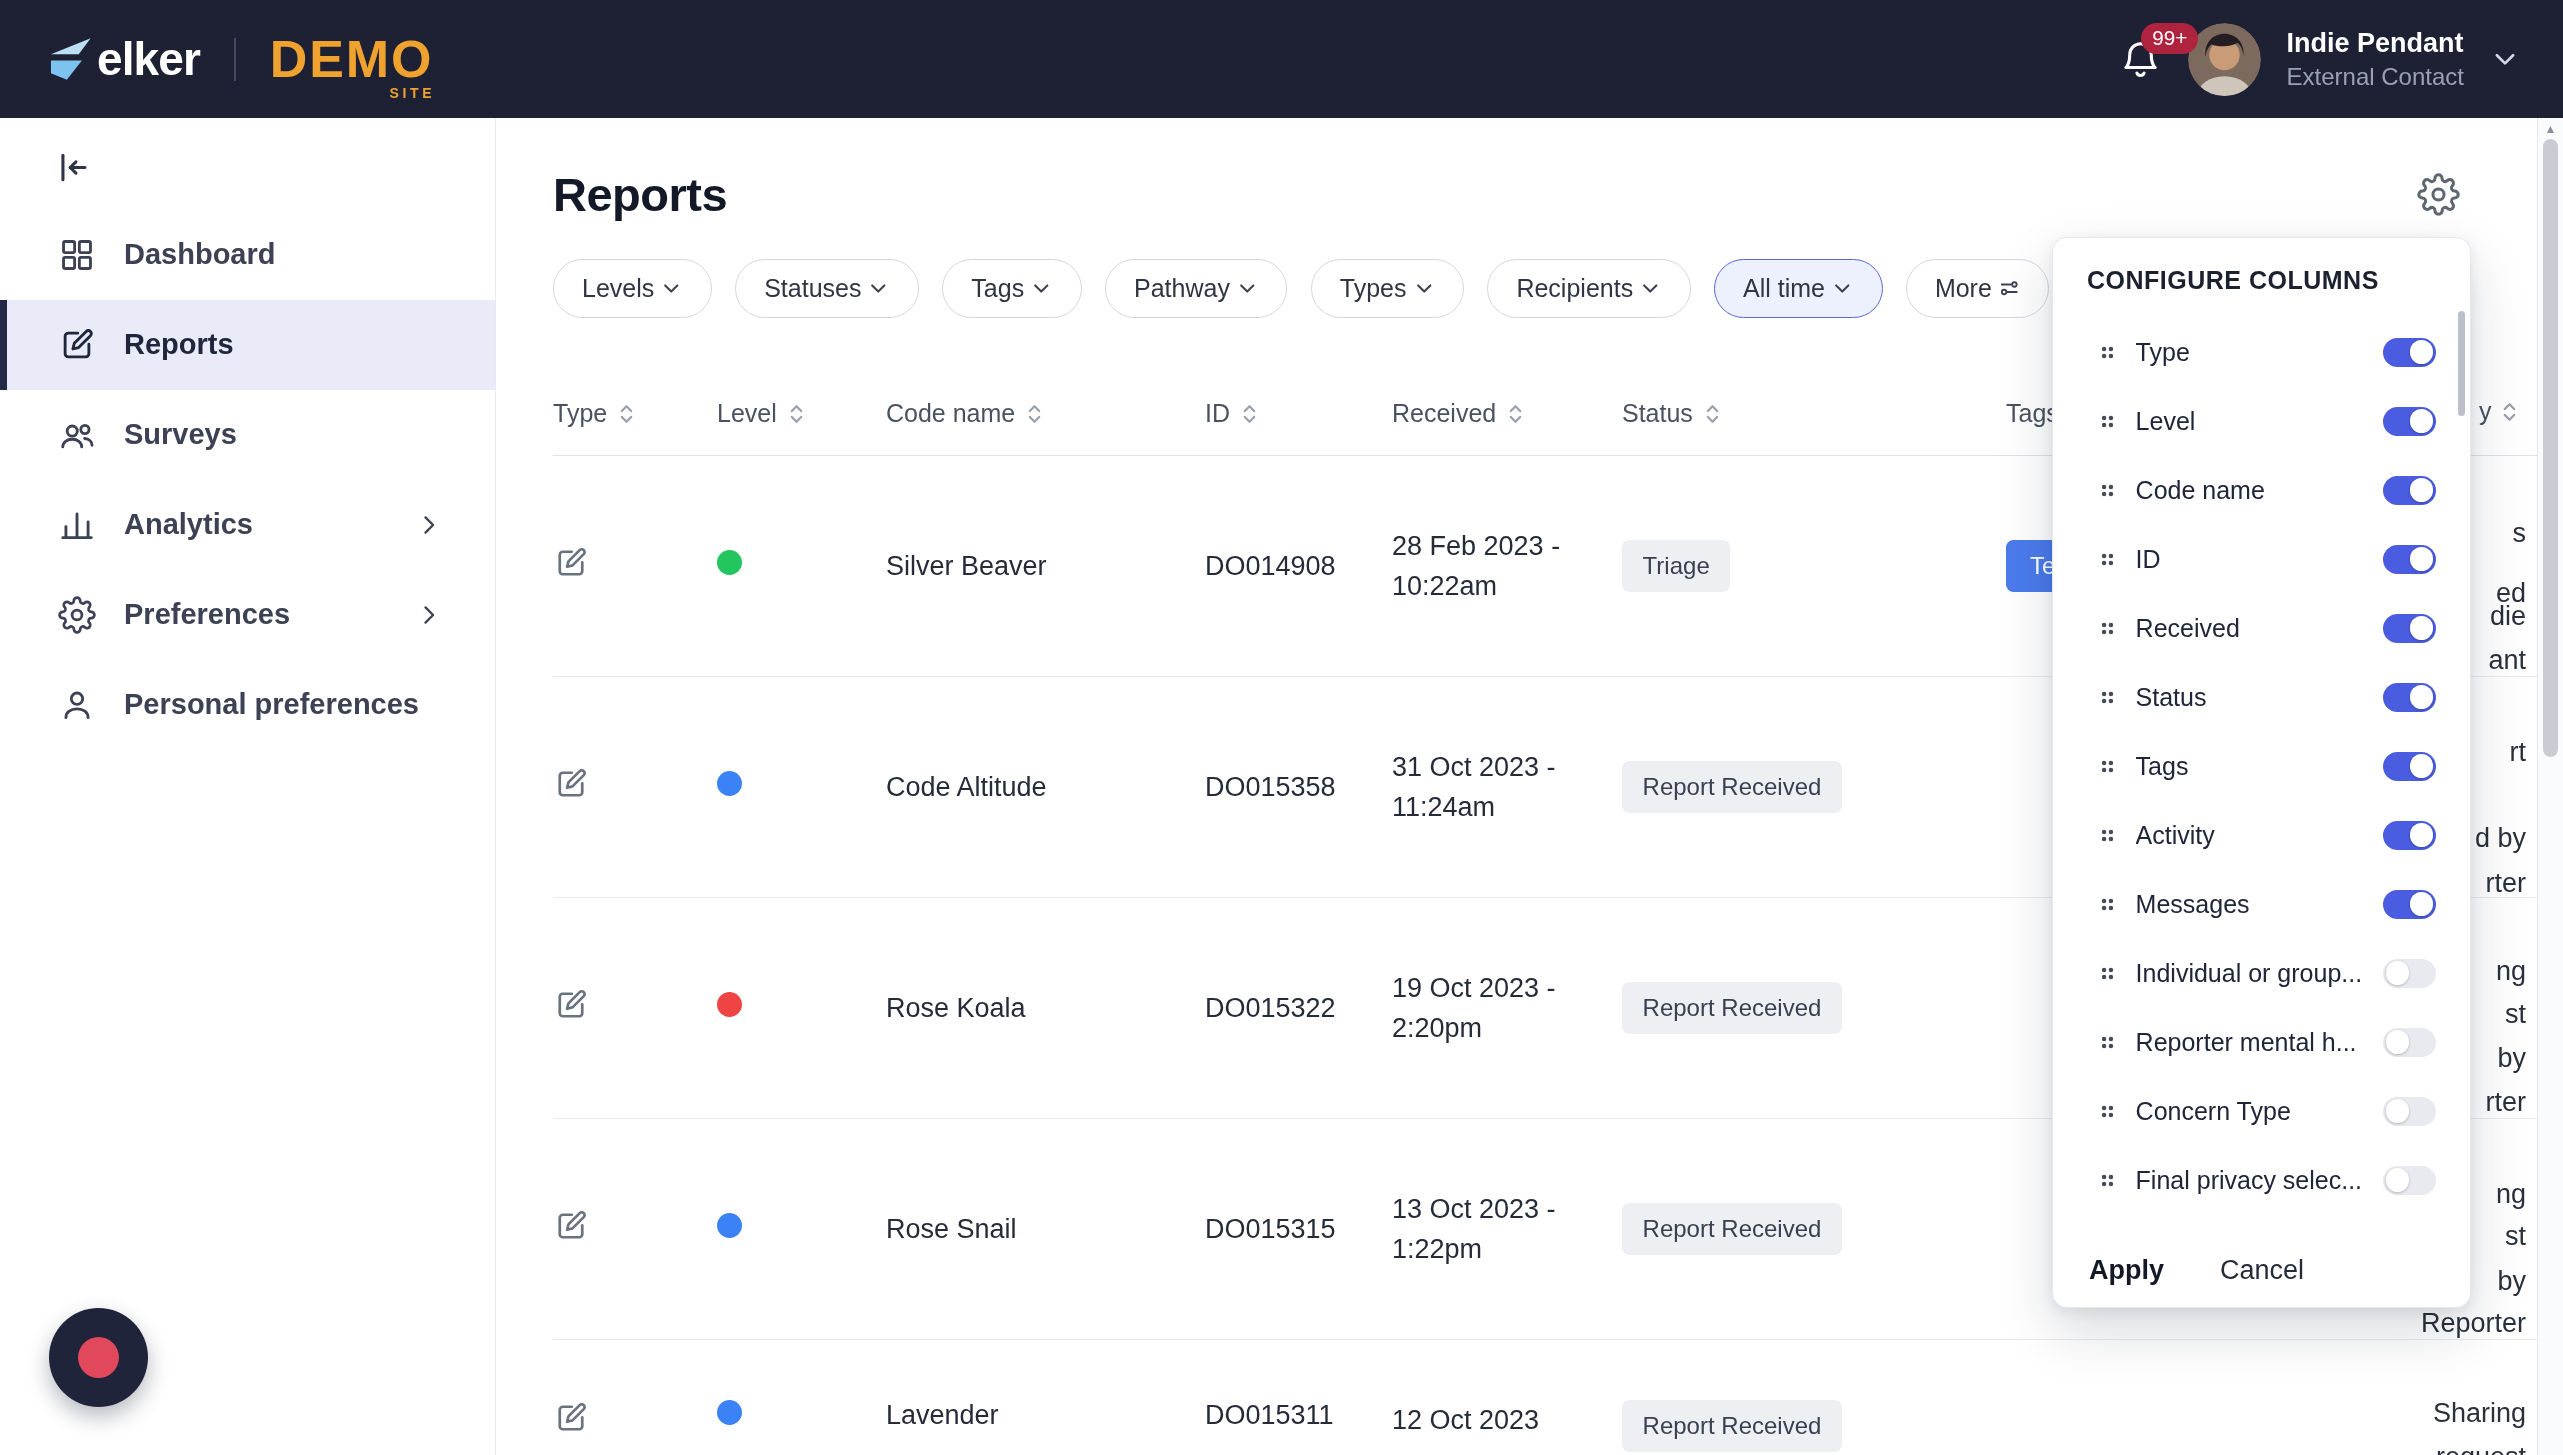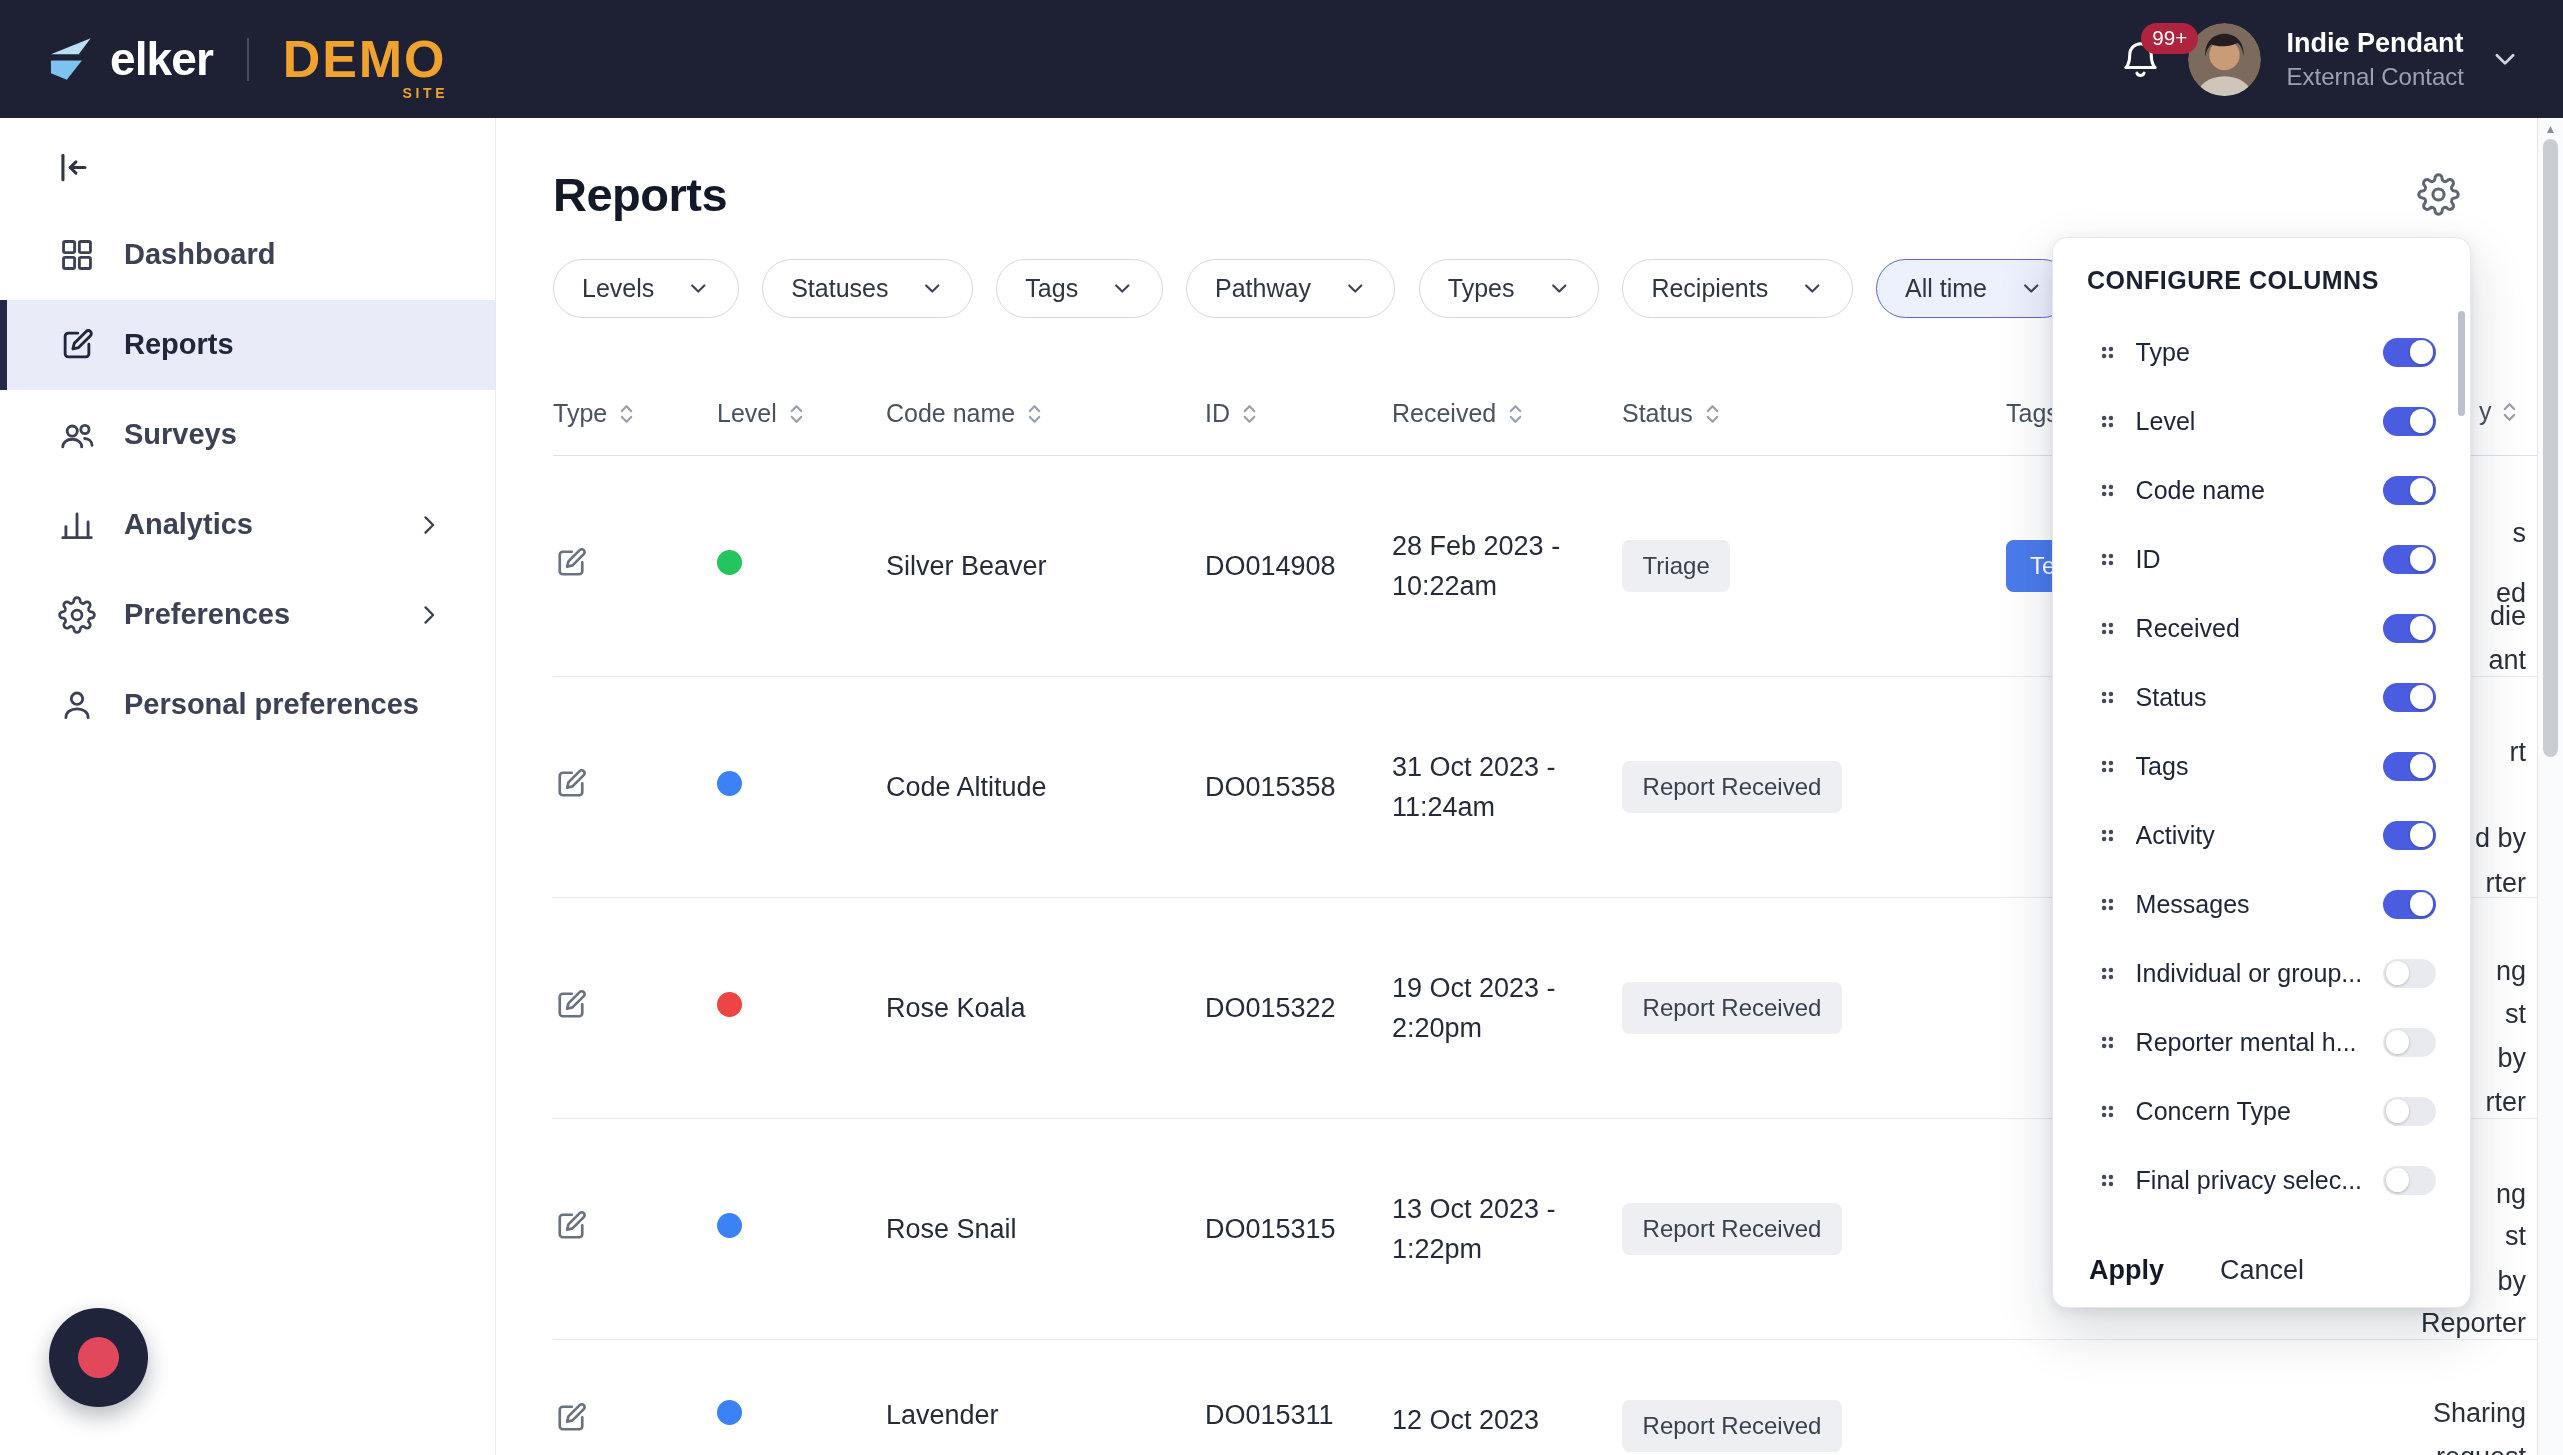--- a/index.html
+++ b/index.html
@@ -5,21 +5,21 @@
 <style>
   *{box-sizing:border-box;margin:0;padding:0}
   html,body{background:#ffffff}
   body{font-family:"Liberation Sans","DejaVu Sans",sans-serif;}
   .app{position:relative;width:2563px;height:1456px;overflow:hidden;background:#fff}
 
   
   .topbar{position:absolute;top:0;left:0;right:0;height:118px;background:#1e2133;display:flex;align-items:center;justify-content:space-between;padding:0 43px;z-index:40}
   .brand{display:flex;align-items:center}
   .logo-icon svg{width:54px;height:54px;display:block}
-  .logo-text{color:#fff;font-size:46px;font-weight:700;letter-spacing:-0.9px;margin-left:13px}
+  .logo-text{color:#fff;font-size:46px;font-weight:700;letter-spacing:-0.9px;}
   .brand-divider{width:1.9px;height:43px;background:#454b61;margin:0 34px}
   .demo-badge{position:relative;color:#f0a22e;font-size:52px;font-weight:800;letter-spacing:1.9px;line-height:1}
   .demo-sub{position:absolute;right:-1.9px;bottom:-15px;font-size:14px;letter-spacing:3.7px;font-weight:700}
   .top-right{display:flex;align-items:center;gap:26px}
   .bell-wrap{position:relative;color:#fff;background:none;border:none;cursor:pointer}
   .bell-wrap svg{width:43px;height:43px;display:block}
   .notif-badge{position:absolute;top:-15px;left:22.5px;background:#b0233f;color:#fff;font-size:20.6px;font-weight:400;padding:3.7px 11.2px;border-radius:936px;white-space:nowrap}
   .avatar{width:73px;height:73px;border-radius:50%;overflow:hidden;flex:0 0 auto;cursor:pointer}
   .avatar svg{width:100%;height:100%;display:block}
   .user-meta{line-height:1.3;cursor:pointer}
@@ -41,21 +41,21 @@
   .side-chevron svg{width:28px;height:28px}
 
   
   .main{position:absolute;left:496px;top:118px;right:26px;bottom:0;overflow:hidden;background:#fff}
   .main-header{display:flex;align-items:center;justify-content:space-between;padding:49px 77px 0 57px}
   .page-title{font-size:47px;font-weight:700;color:#141927;letter-spacing:-0.5px}
   .gear-btn{background:none;border:none;color:#5f6673;cursor:pointer}
   .gear-btn svg{width:43px;height:43px;display:block}
 
   .filters{display:flex;gap:23.4px;margin:37px 0 0 57px}
-  .chip{display:inline-flex;align-items:center;gap:33px;height:59px;padding:8px 28px;border:1.9px solid #d4d7de;border-radius:936px;background:#fff;font-size:25px;font-weight:500;color:#2f3542;cursor:pointer;font-family:inherit;white-space:nowrap}
+  .chip{display:inline-flex;align-items:center;gap:6px;height:59px;padding:8px 28px;border:1.9px solid #d4d7de;border-radius:936px;background:#fff;font-size:25px;font-weight:500;color:#2f3542;cursor:pointer;font-family:inherit;white-space:nowrap}
   .chip .chip-icon{display:flex;color:#3c4254}
   .chip .chip-icon svg{width:22.5px;height:22.5px}
   .chip.active{background:#edf0fd;border-color:#5a67d8}
 
   .table{margin:54px 0 0 57px;width:1984px}
   .thead,.row{display:grid;grid-template-columns:164px 169px 319px 187px 230px 384px 1fr}
   .thead{height:84px;align-items:center;border-bottom:0.9px solid #dfe2e8}
   .th{display:flex;align-items:center;gap:11.2px;font-size:25px;font-weight:500;color:#4a5160;cursor:pointer}
   .sort-icon{color:#9aa1ad;display:flex;cursor:pointer}
   .sort-icon svg{width:17px;height:24px}

